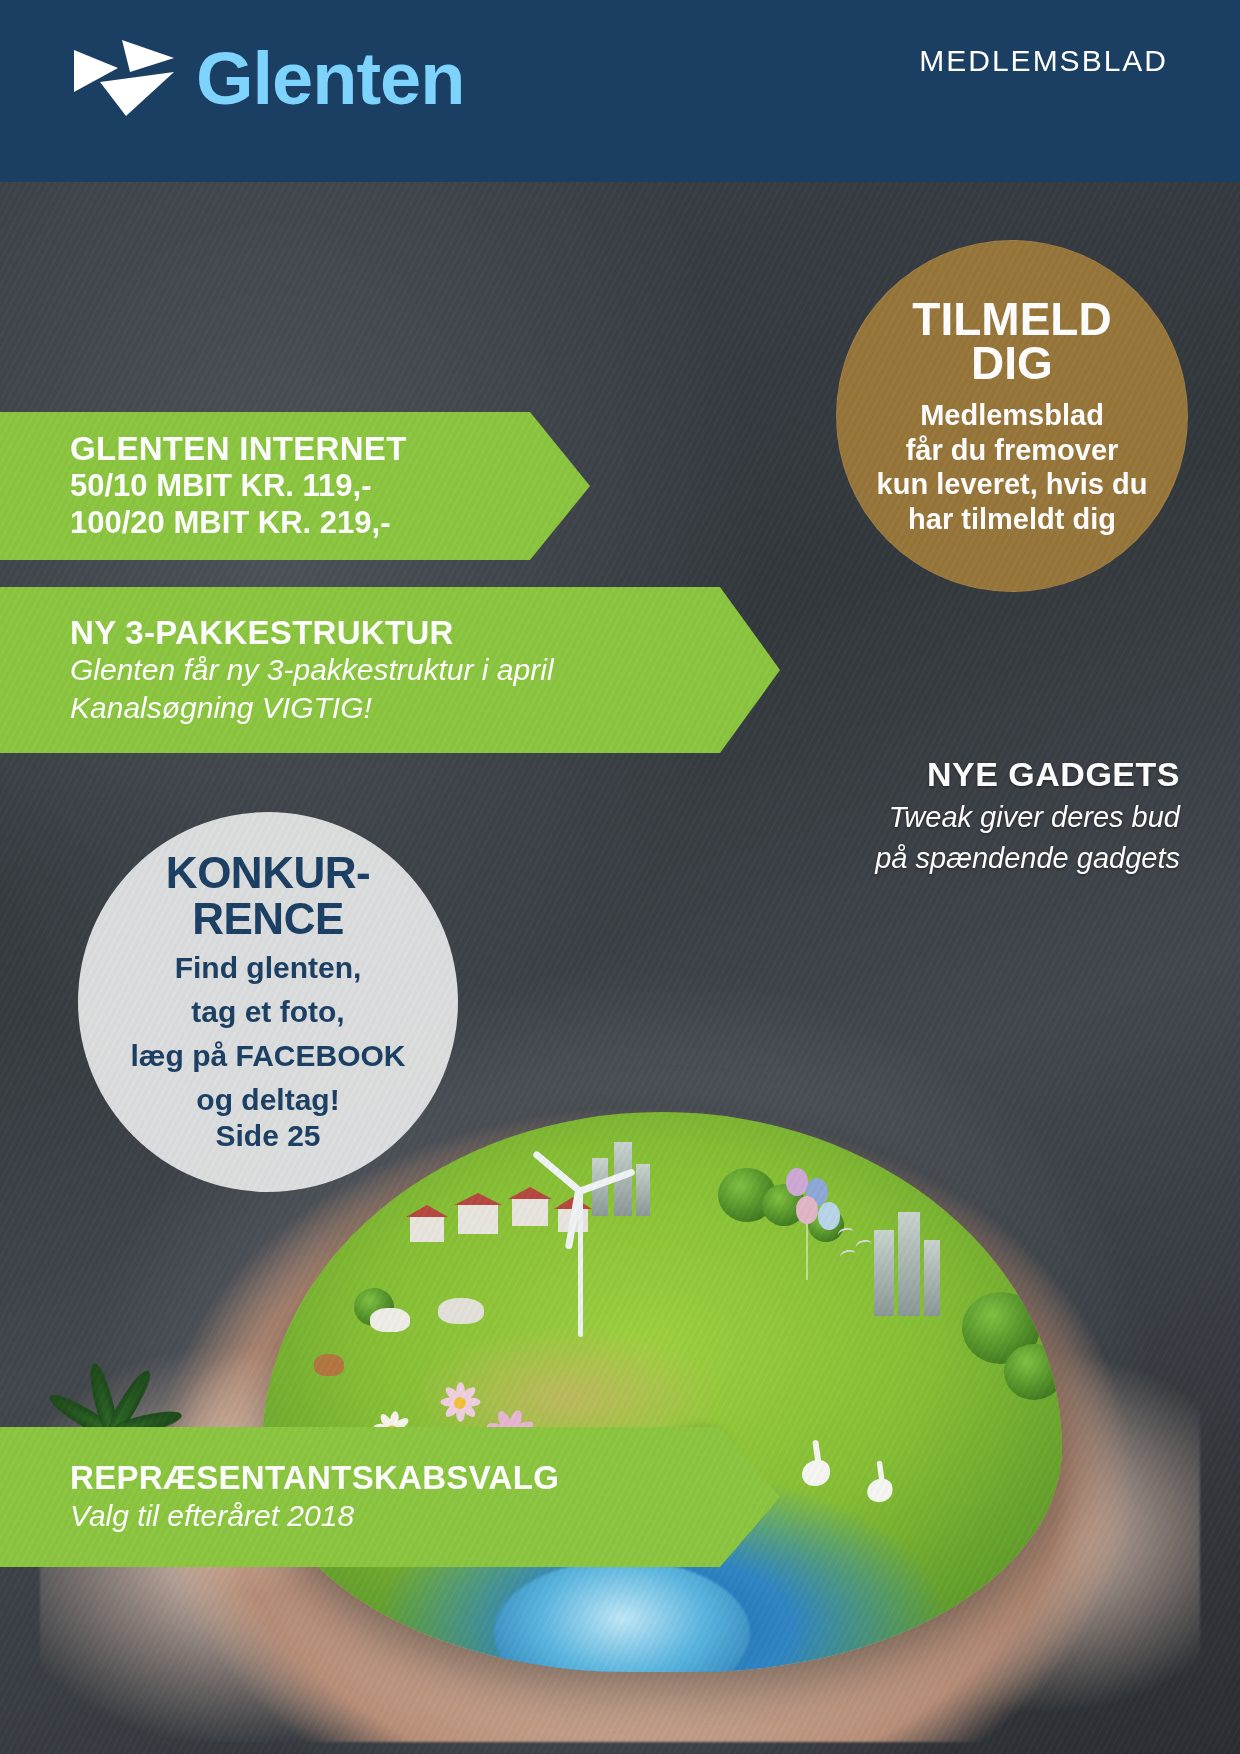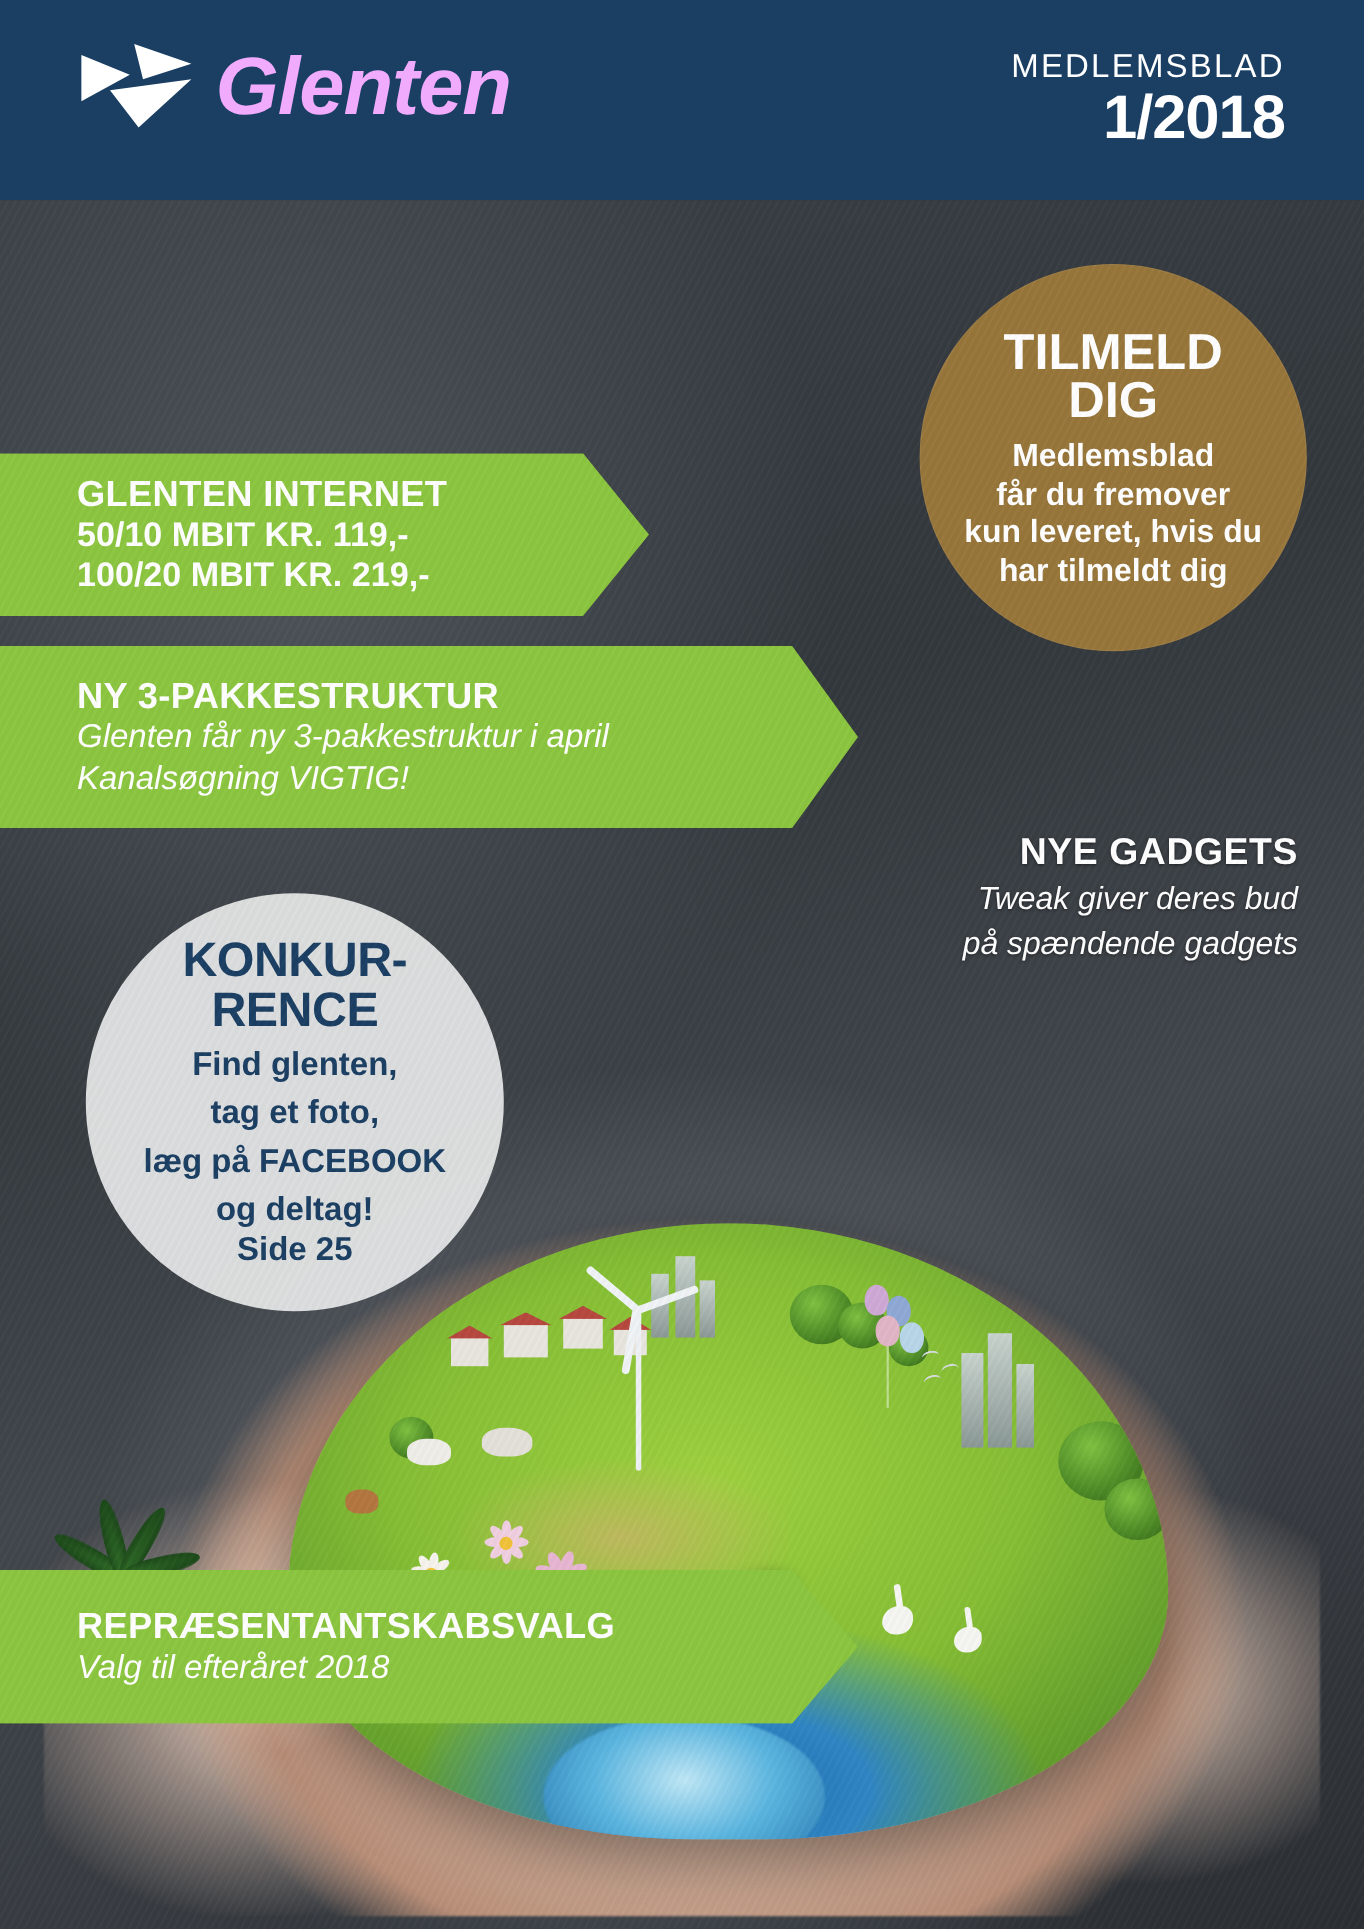--- a/index.html
+++ b/index.html
@@ -38,26 +38,25 @@
     top: 38px;
     display: flex;
     align-items: center;
   }
   .logo-mark {
     width: 108px;
     height: 82px;
     margin-right: 18px;
   }
   .logo-text {
-    color: #f0abfc;
+    color: #7dd3fc;
     font-size: 74px;
     font-weight: bold;
     letter-spacing: -1px;
     line-height: 1;
-    font-style: italic;
   }
   .issue-block {
     position: absolute;
     right: 72px;
     top: 44px;
     text-align: right;
     color: #ffffff;
   }
   .issue-label {
     font-size: 30px;
@@ -435,21 +434,20 @@
           <svg width="108" height="82" viewBox="0 0 108 82" aria-hidden="true">
             <path d="M4 12 L48 30 L4 54 Z" fill="#ffffff"></path>
             <path d="M52 2 L104 20 L60 34 Z" fill="#ffffff"></path>
             <path d="M30 44 L104 34 L56 78 Z" fill="#ffffff"></path>
           </svg>
         </span>
         <span class="logo-text">Glenten</span>
       </div>
       <div class="issue-block">
         <div class="issue-label">MEDLEMSBLAD</div>
-        <div class="issue-number">1/2018</div>
       </div>
     </div>
   </div>
 
   <div class="cover">
 
     <div class="hand"></div>
     <div class="hand-fingers"></div>
 
     <div class="palm">

